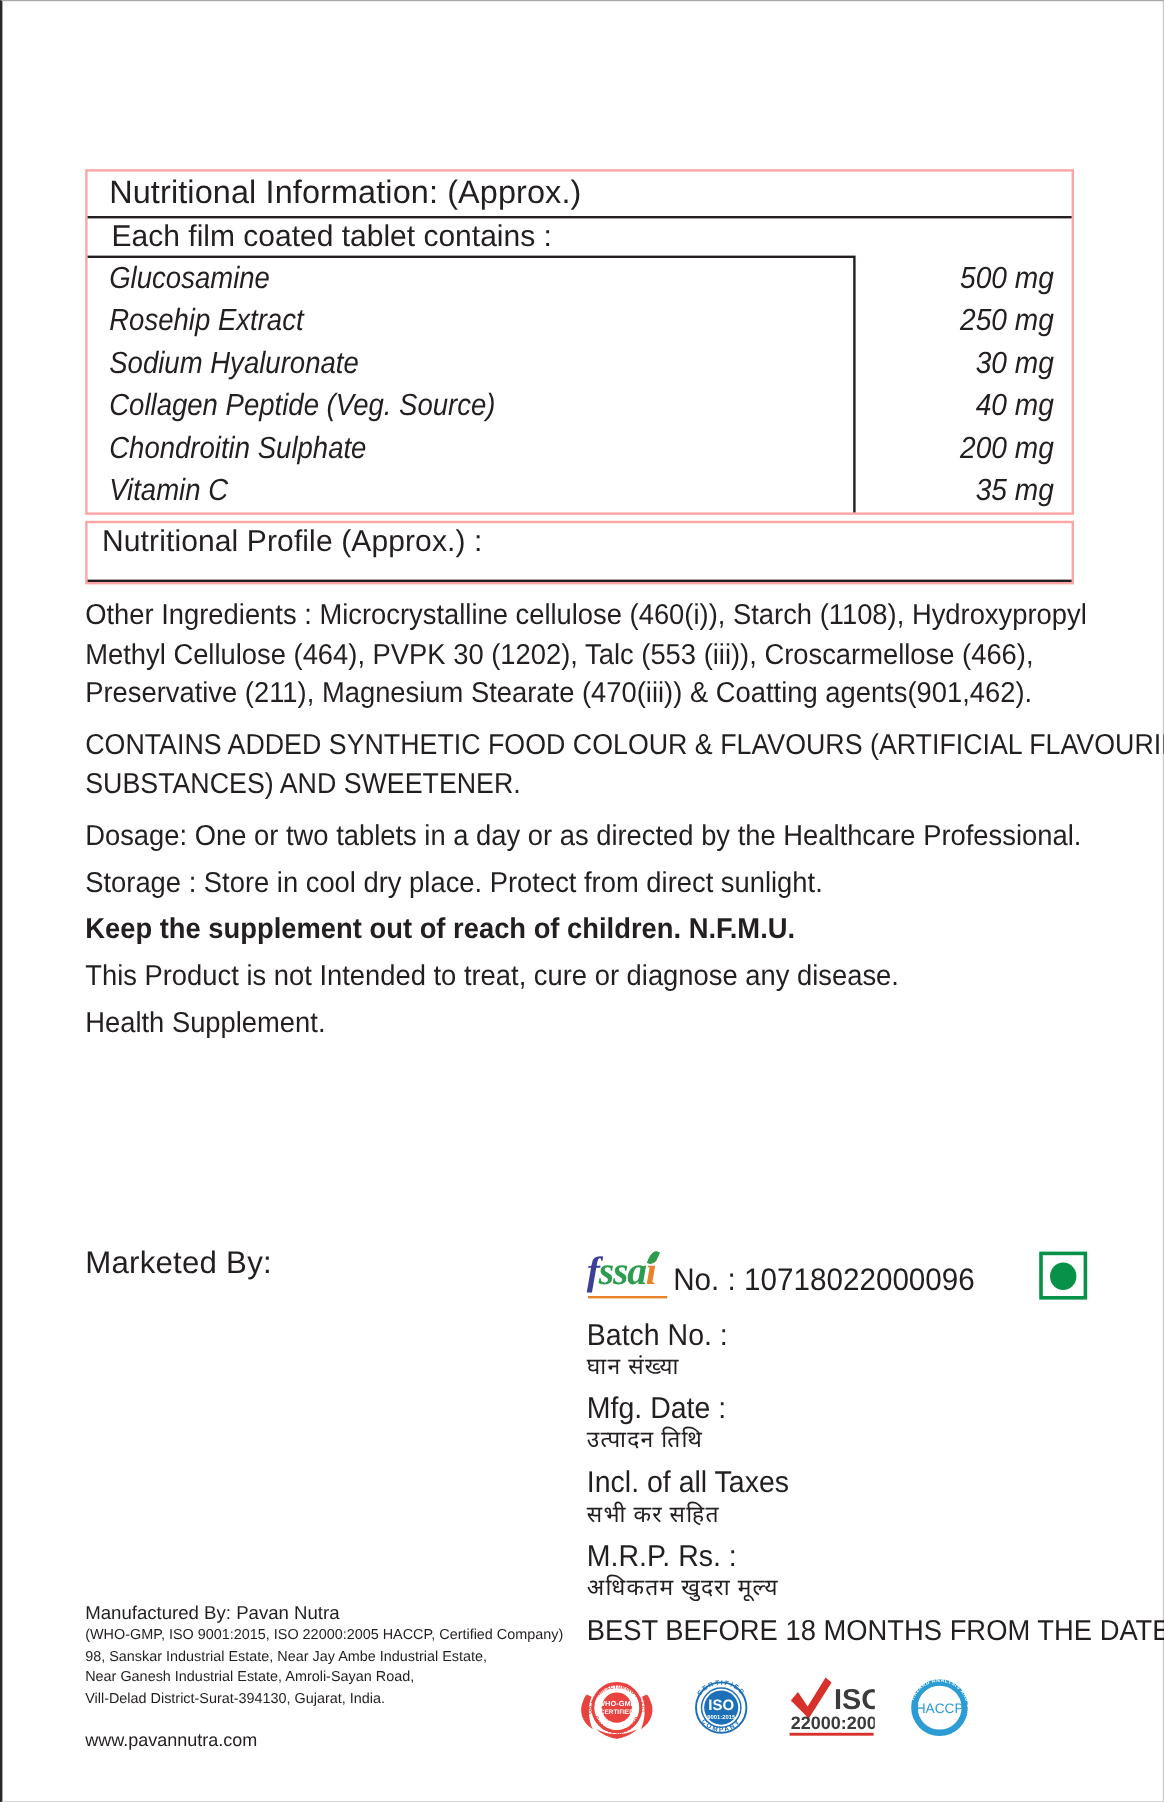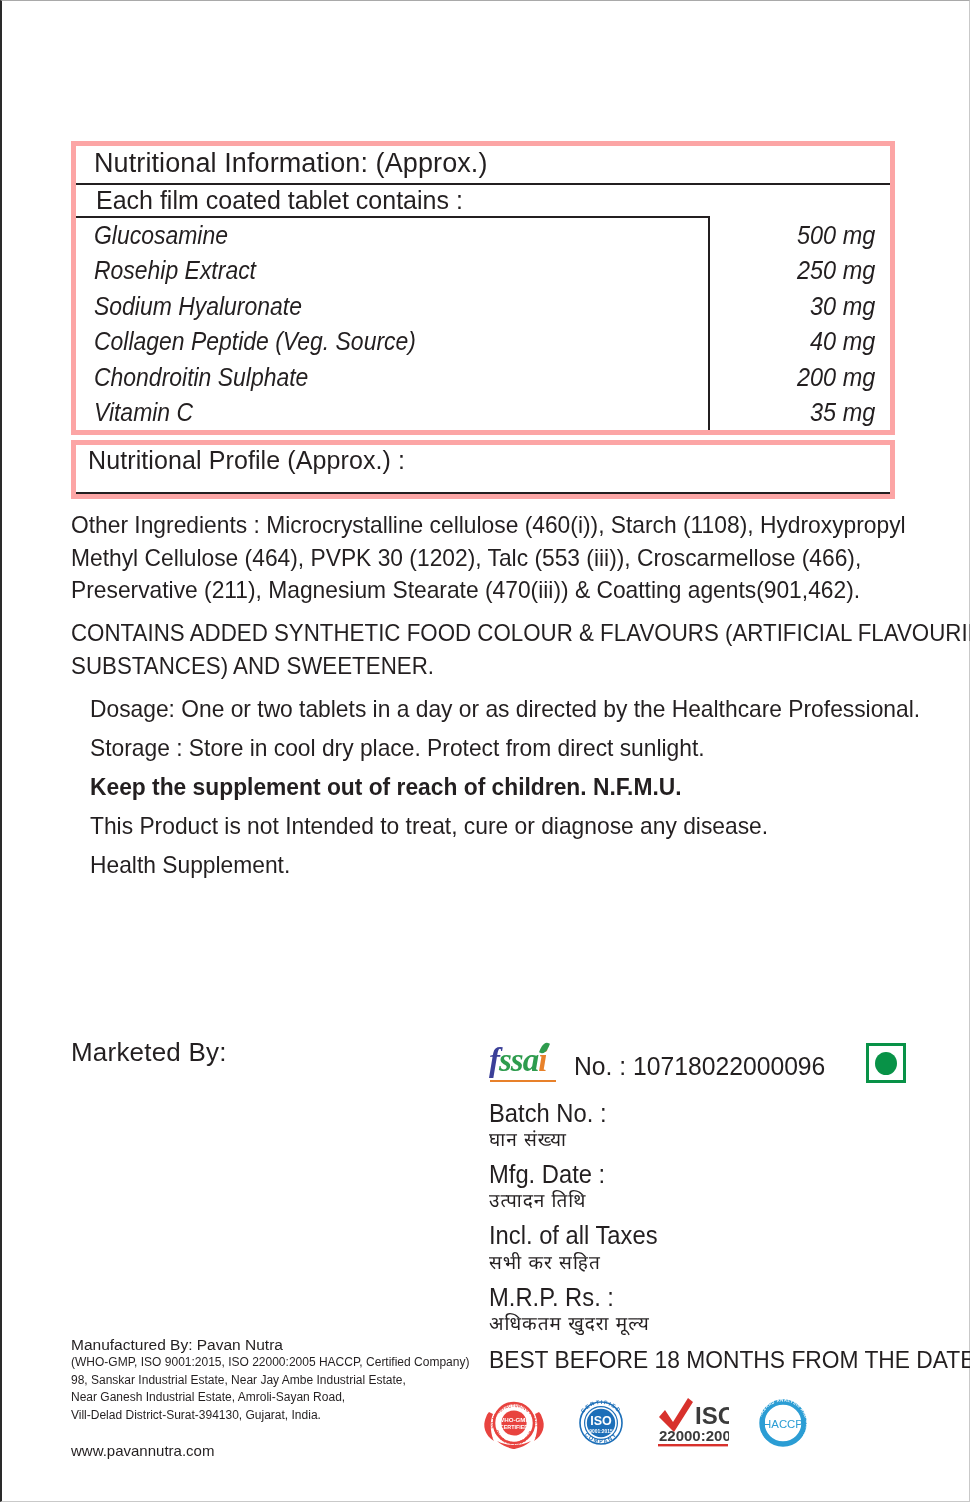--- a/index.html
+++ b/index.html
@@ -16,21 +16,21 @@
     position:absolute; inset:0;
     border-left:2px solid #2a2a2a;
     border-top:1px solid #a9a9a9;
     border-right:1px solid #c9c9c9;
     border-bottom:1px solid #c9c9c9;
     background:#fff;
   }
   .content { position:absolute; left:69px; top:140px; width:824px; }
 
   
-  .tbl { border:5px solid #fca5a5; width:824px; }
+  .tbl { border:2px solid #fca5a5; width:824px; }
   .tbl + .tbl { margin-top:5px; }
   .title-row {
     border-bottom:2px solid #231f20;
     padding:4px 0 6px 18px;
     font-size:27px; line-height:1.0;
     letter-spacing:0.1px;
   }
   .sub-row {
     padding:3px 0 5px 20px;
     font-size:25px; line-height:1.0;
@@ -70,21 +70,21 @@
   .lineitem.bold { font-weight:bold; font-size:24px; }
 
   
   .marketed {
     position:absolute; left:69px; top:1036px;
     font-size:26px; letter-spacing:0.2px;
   }
 
   
   .rightcol { position:absolute; left:487px; top:1043px; width:420px; }
-  .fssai-line { display:flex; align-items:flex-end; gap:13px;text-align:right; }
+  .fssai-line { display:flex; align-items:flex-end; gap:0;text-align:right; }
   .fssai-logo { position:relative; width:72px; height:40px; }
   .fssai-logo .txt {
     font-family:"Liberation Serif","DejaVu Serif",serif;
     font-style:italic; font-weight:bold; font-size:33px; line-height:33px;
     position:absolute; left:0; top:0; letter-spacing:-1px;
   }
   .fssai-logo .bar { position:absolute; left:1px; bottom:2px; width:66px; height:2px; background:#e8812a; }
   .fssai-logo .leaf {
     position:absolute; left:52px; top:-2px; width:7px; height:12px;
     background:#2e9c4e; border-radius:70% 0 70% 0; transform:rotate(22deg);
@@ -94,21 +94,21 @@
   .vegmark {
     position:absolute; left:864px; top:1042px;
     width:40px; height:40px; border:3px solid #089247; background:#fff;
     display:flex; align-items:center; justify-content:center;
   }
   .vegmark .dot { width:22px; height:23px; border-radius:50%; background:#089247; }
 
   .batchblock { margin-top:16px; }
   .bline { font-size:25px; line-height:1.05; white-space:nowrap; transform:scaleX(0.95); transform-origin:left center; }
   .hline { font-size:19px; line-height:1.05; margin-top:4px; white-space:nowrap;
-           font-family:Liberation Sans, sans-serif; letter-spacing:1px; }
+           font-family:Liberation Serif, serif; letter-spacing:1px; }
   .grp { margin-bottom:11px; }
   .bestbefore { font-size:24px; margin-top:12px; white-space:nowrap; transform:scaleX(0.95); transform-origin:left center; }
 
   
   .manu { position:absolute; left:69px; top:1334px; width:400px; }
   .manu .m1 { font-size:15.5px; line-height:19px; }
   .manu .m2 { font-size:12px; line-height:17.5px; white-space:nowrap; }
   .manu .web { font-size:15px; line-height:19px; margin-top:17px; }
 
   
@@ -162,21 +162,21 @@
       <span class="l">Other Ingredients : Microcrystalline cellulose (460(i)), Starch (1108), Hydroxypropyl</span>
       <span class="l">Methyl Cellulose (464), PVPK 30 (1202), Talc (553 (iii)), Croscarmellose (466),</span>
       <span class="l">Preservative (211), Magnesium Stearate (470(iii)) &amp; Coatting agents(901,462).</span>
     </div>
 
     <div class="caps">
       <span class="l">CONTAINS ADDED SYNTHETIC FOOD COLOUR  &amp; FLAVOURS (ARTIFICIAL FLAVOURING</span>
       <span class="l">SUBSTANCES) AND SWEETENER.</span>
     </div>
 
-    <div style="margin-top:7px;margin-left:19px;">
+    <div style="margin-top:7px;">
       <div class="lineitem">Dosage: One or two tablets in a day or as directed by the Healthcare Professional.</div>
       <div class="lineitem">Storage : Store in cool dry place. Protect from direct sunlight.</div>
       <div class="lineitem bold">Keep the supplement out of reach of children. N.F.M.U.</div>
       <div class="lineitem">This Product is not Intended to treat, cure or diagnose any disease.</div>
       <div class="lineitem">Health Supplement.</div>
     </div>
 
   </div>
 
   <div class="marketed">Marketed By:</div>

